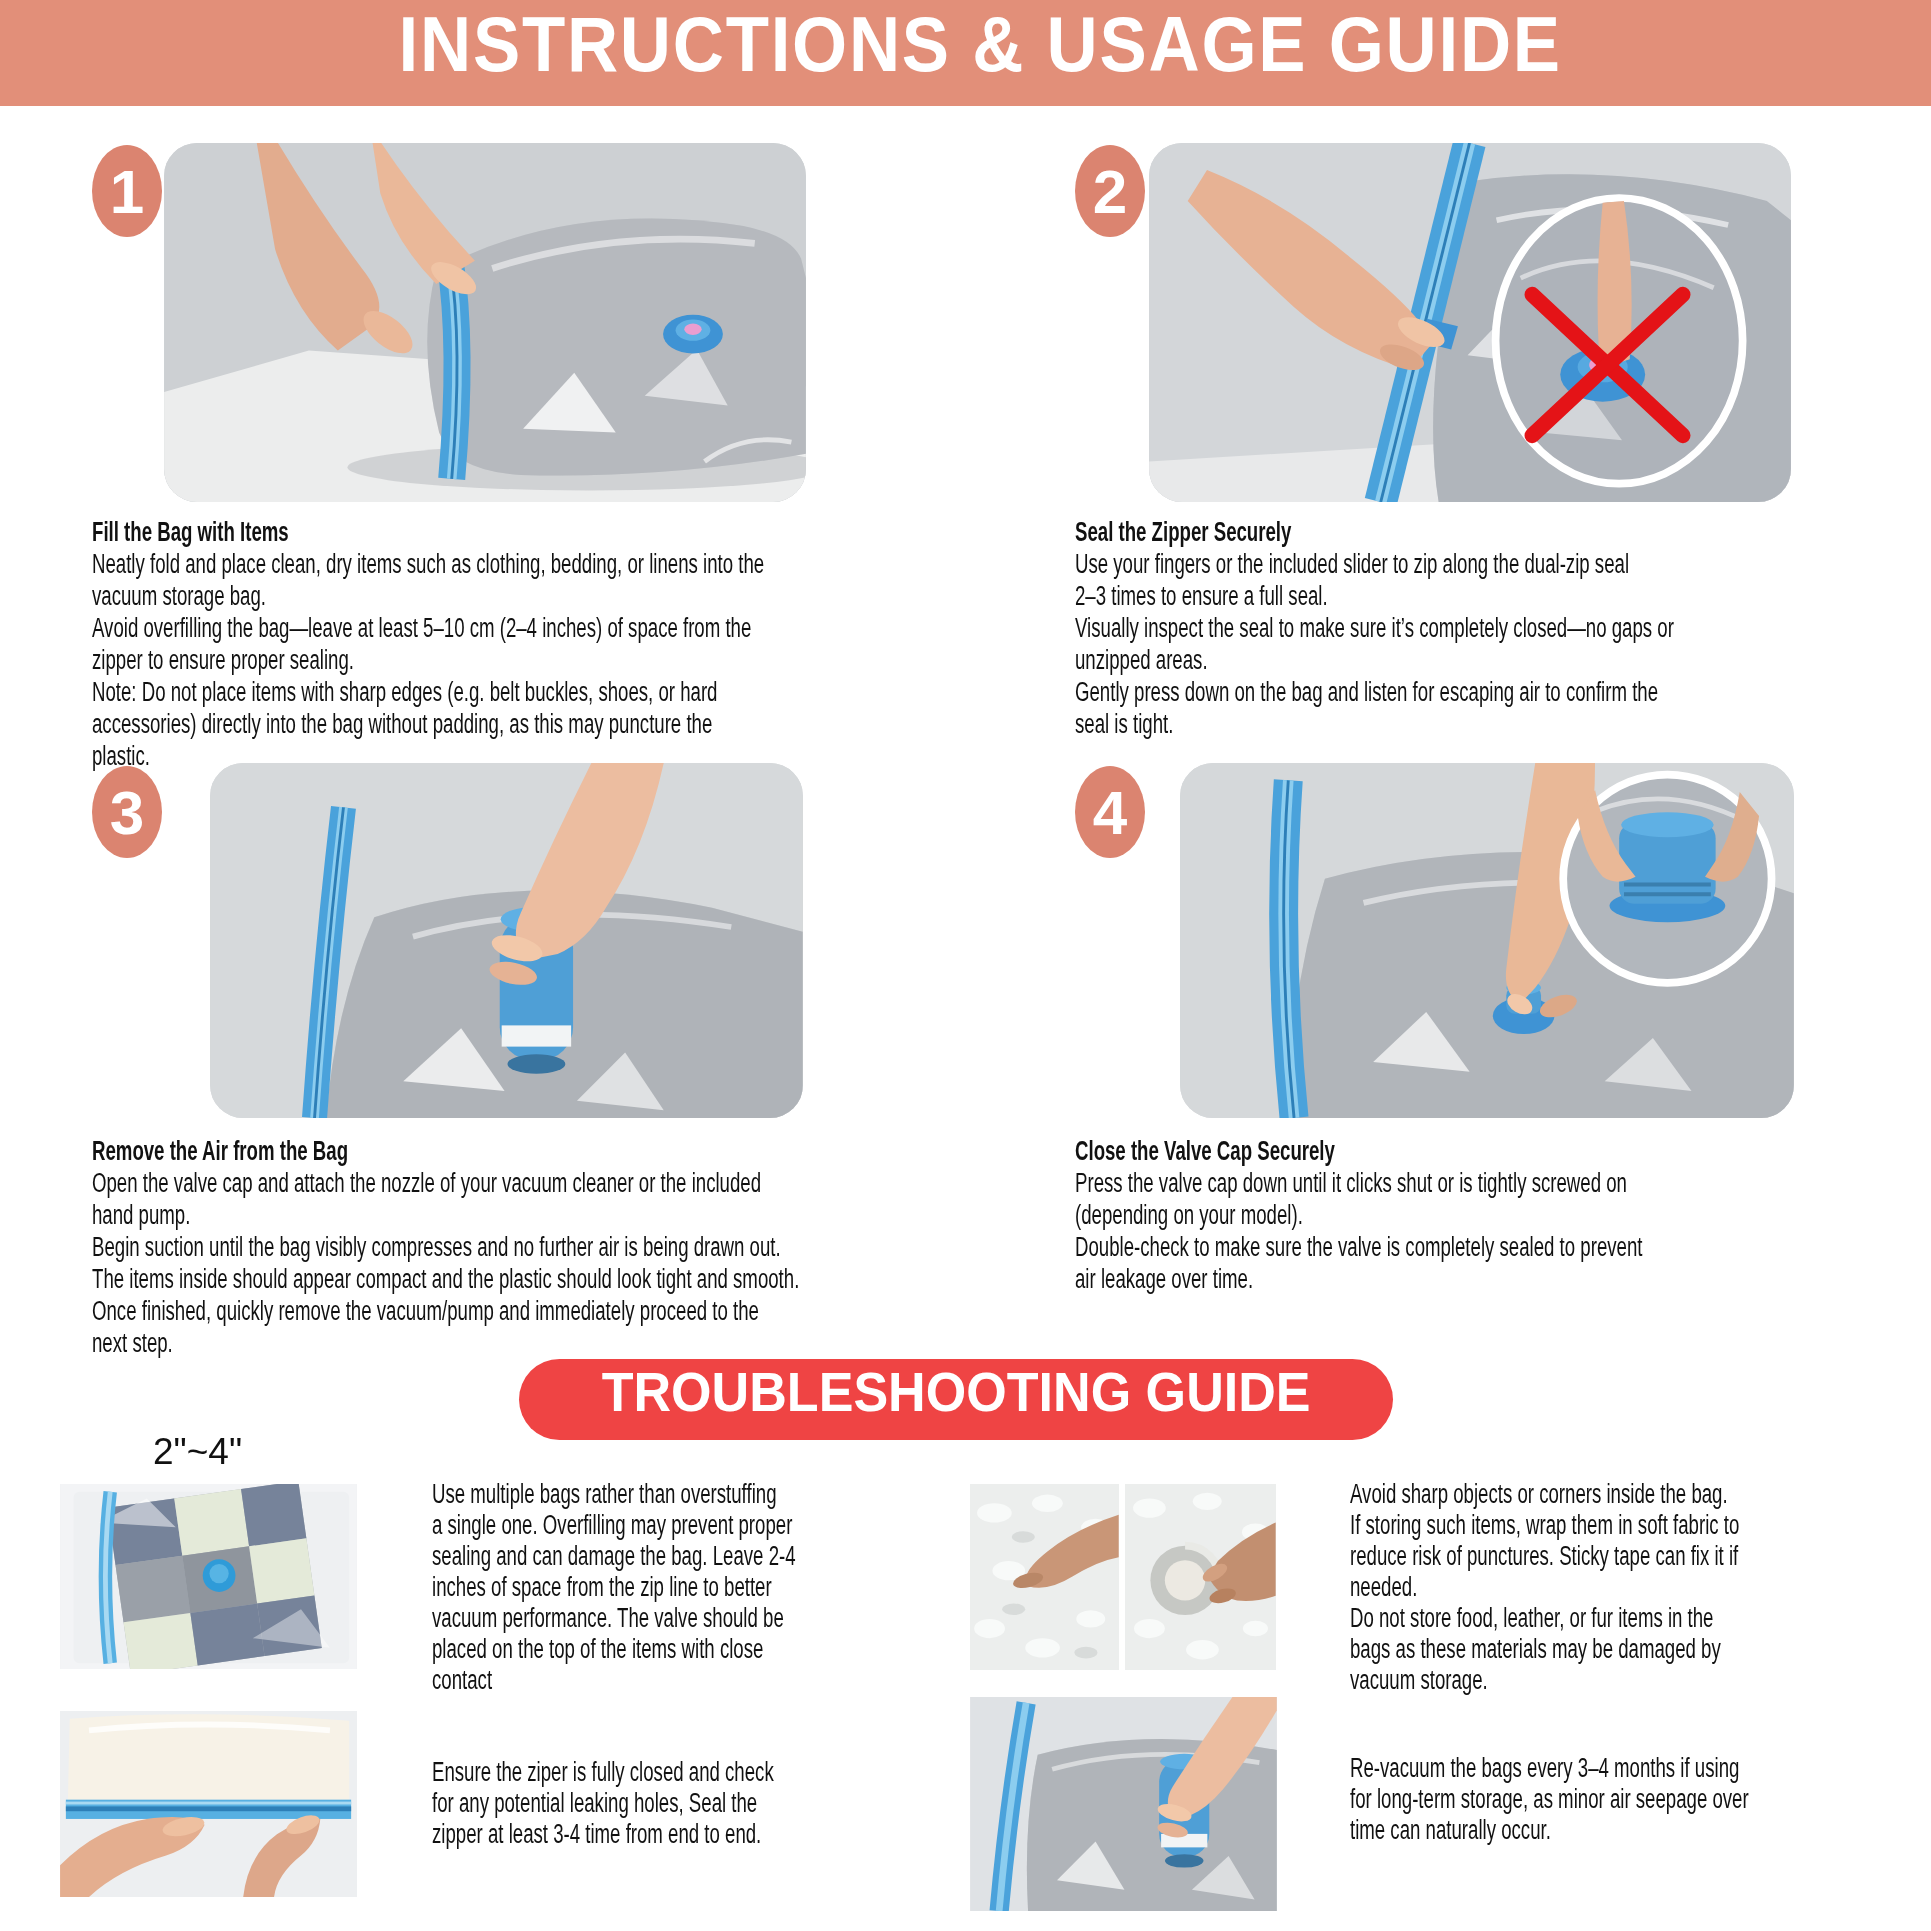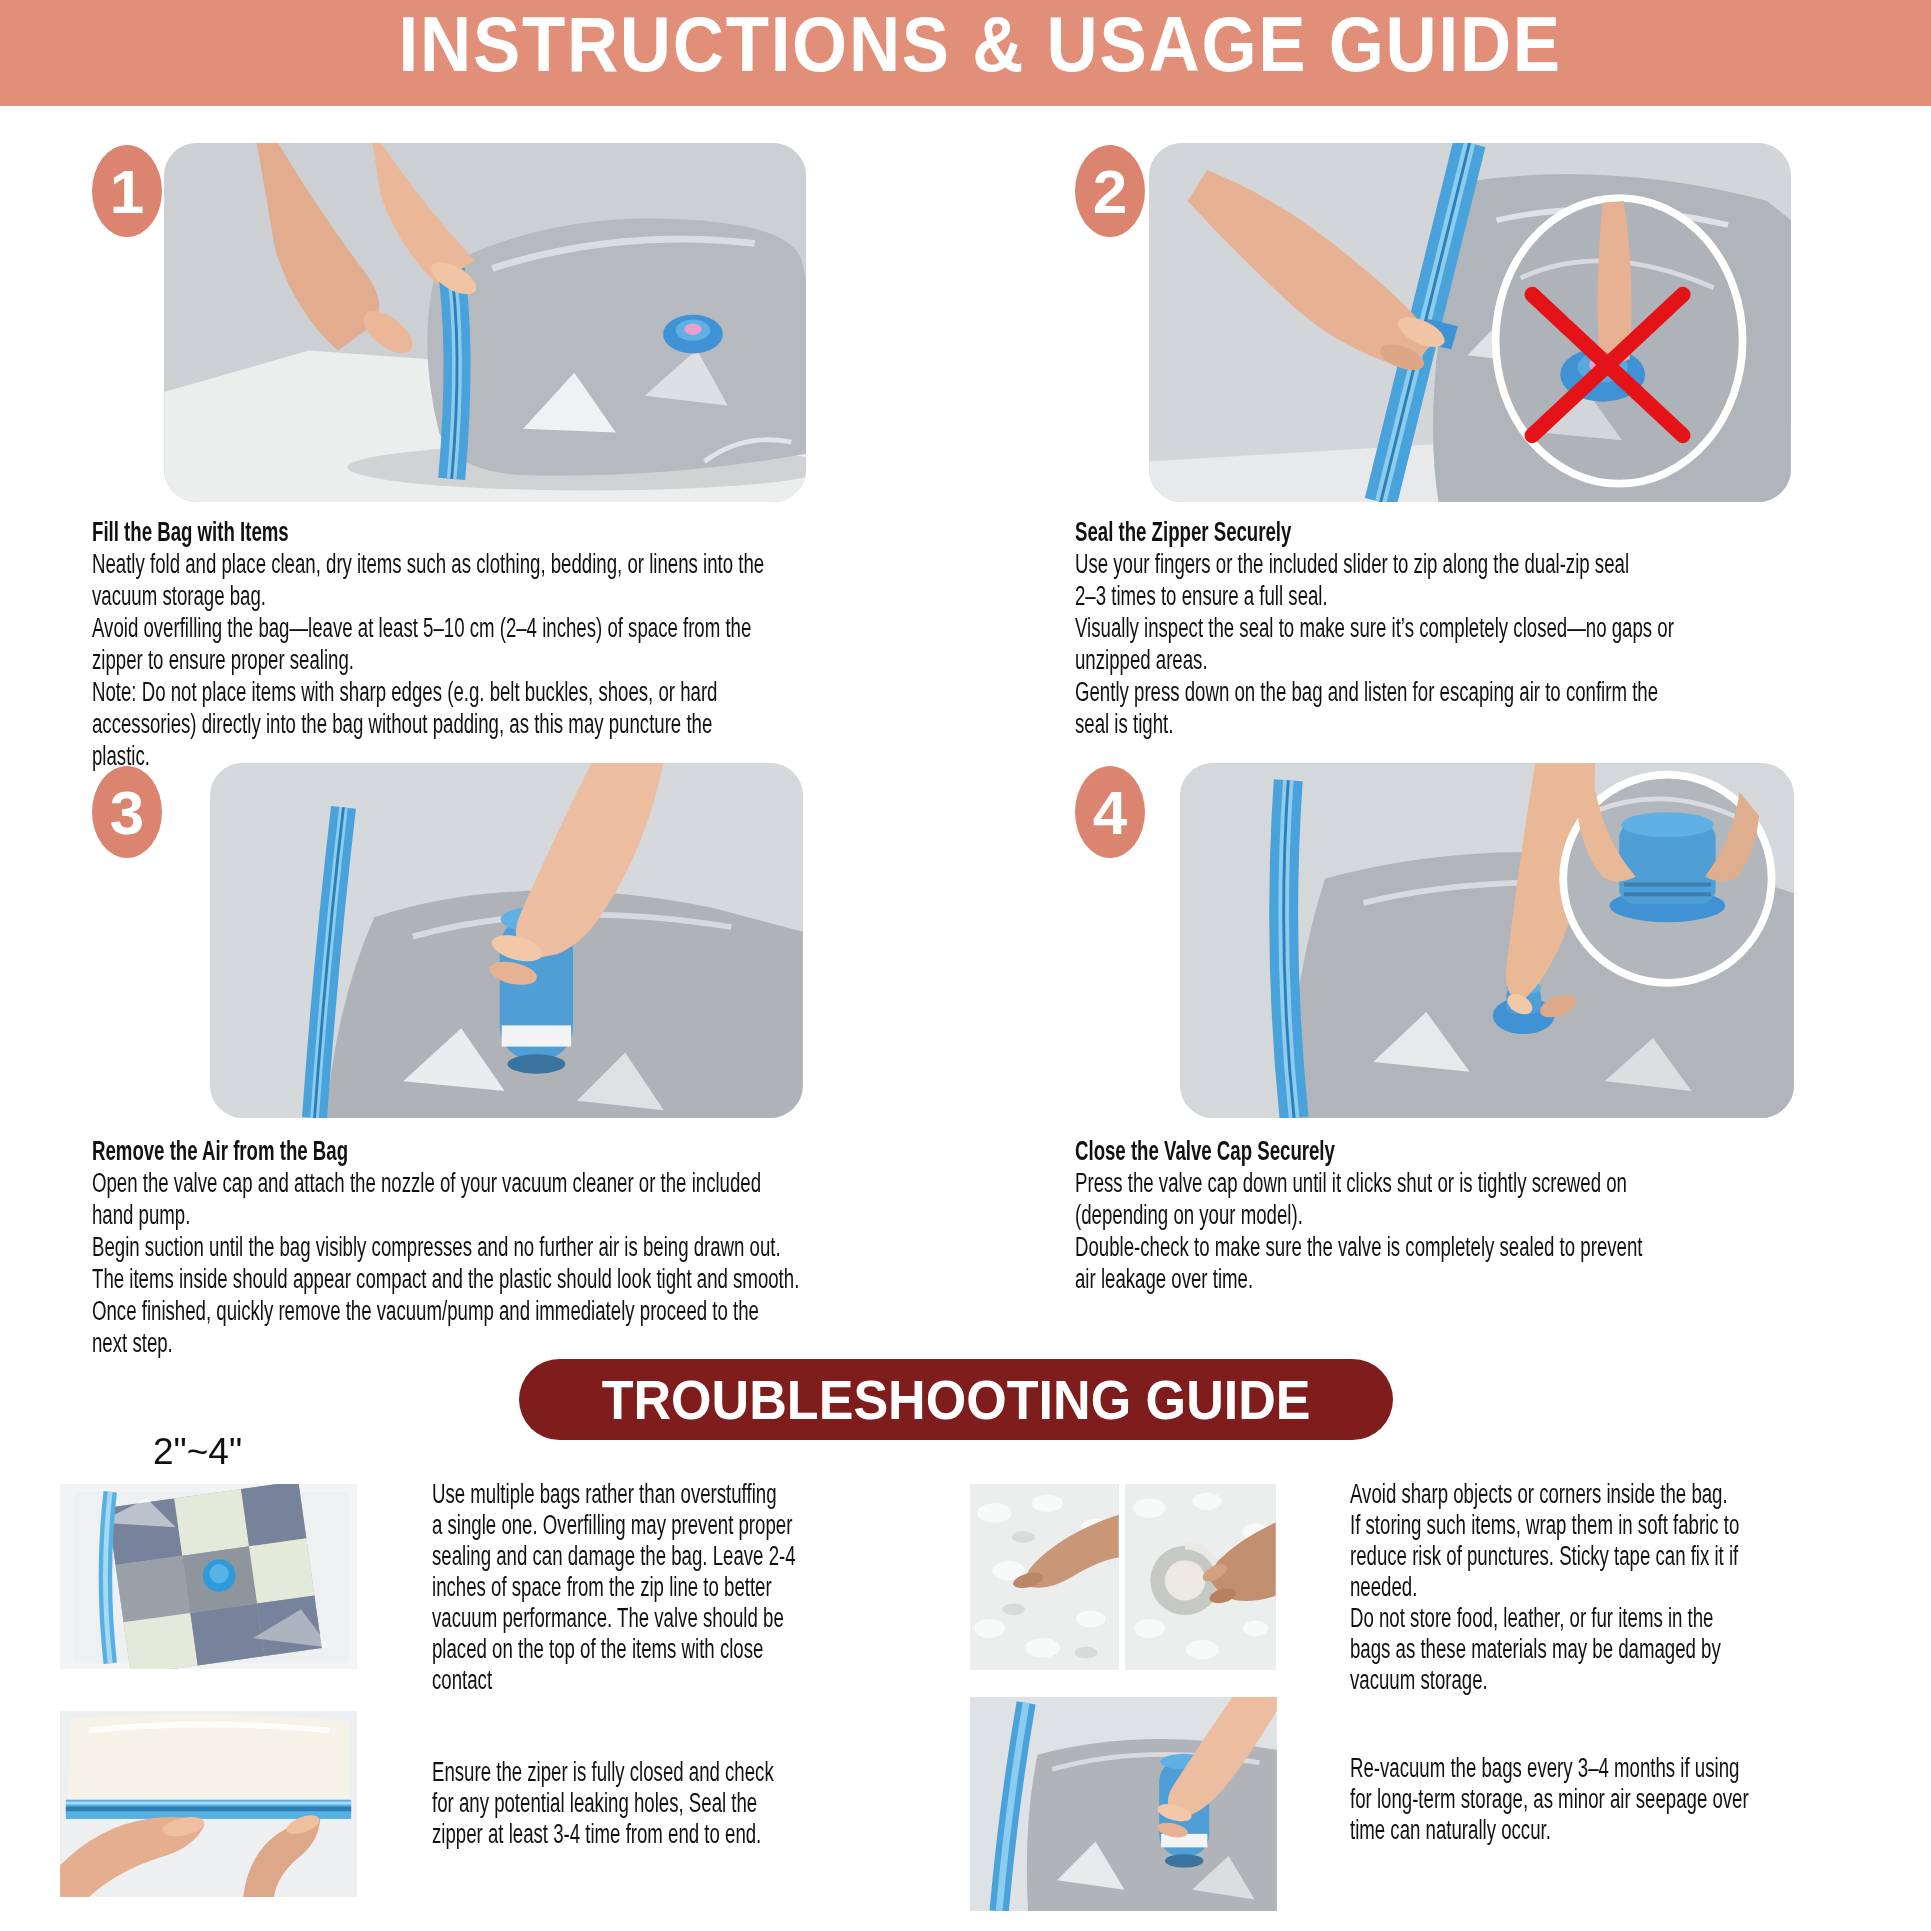--- a/index.html
+++ b/index.html
@@ -16,22 +16,22 @@
   .photo{position:absolute;border-radius:33px;overflow:hidden;background:#d5d8da;}
   .photo svg,.photo-sq svg{display:block;width:100%;height:100%;}
   .photo-sq{position:absolute;overflow:hidden;background:#eceeed;}
   
   .step-lines{position:absolute;transform:scaleX(.69);transform-origin:0 0;}
   .step-lines div{font-size:27px;line-height:32px;white-space:nowrap;}
   .step-lines .h{font-weight:bold;}
   .tip-lines{position:absolute;transform:scaleX(.69);transform-origin:0 0;}
   .tip-lines div{font-size:27px;line-height:31px;white-space:nowrap;}
   
-  .pill{position:absolute;left:519px;top:1359px;width:874px;height:81px;background:#7f1d1d;
-    border-radius:41px;display:flex;align-items:center;justify-content:center;}
+  .pill{position:absolute;left:519px;top:1359px;width:874px;height:81px;background:#ef4444;
+    border-radius:41px;display:flex;justify-content:center;}
   .pill-text{font-size:56px;font-weight:bold;color:#fff;white-space:nowrap;transform:scaleX(.93);}
   .size-label{position:absolute;left:153px;top:1431px;font-size:37px;color:#111;}
 </style>
 </head>
 <body>
 
 <div class="banner">
   <span class="banner-text">INSTRUCTIONS &amp; USAGE GUIDE</span>
 </div>
 

